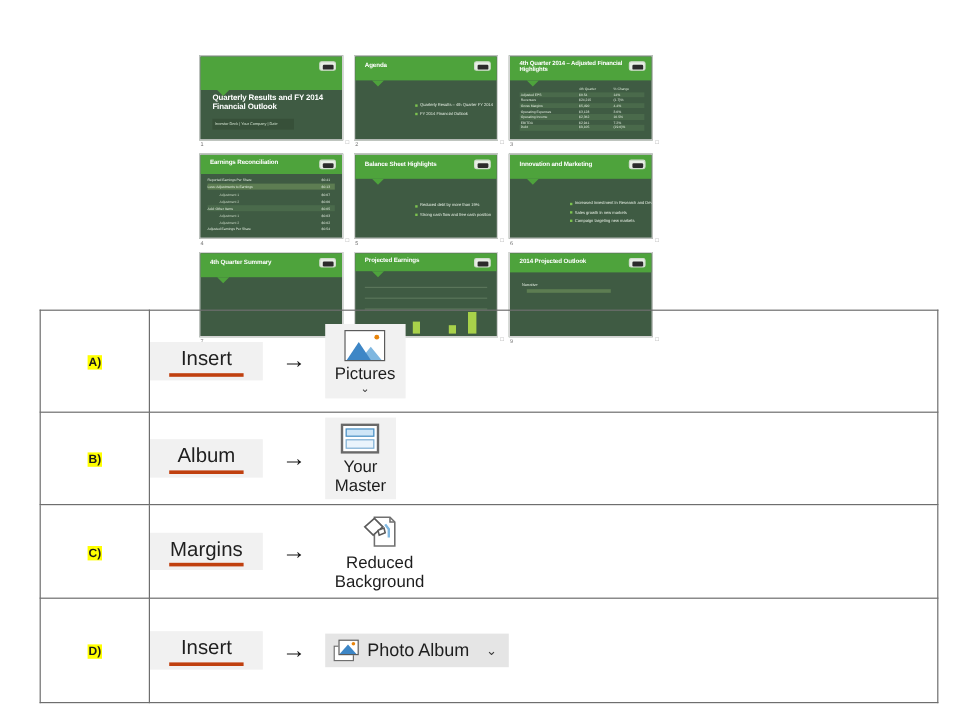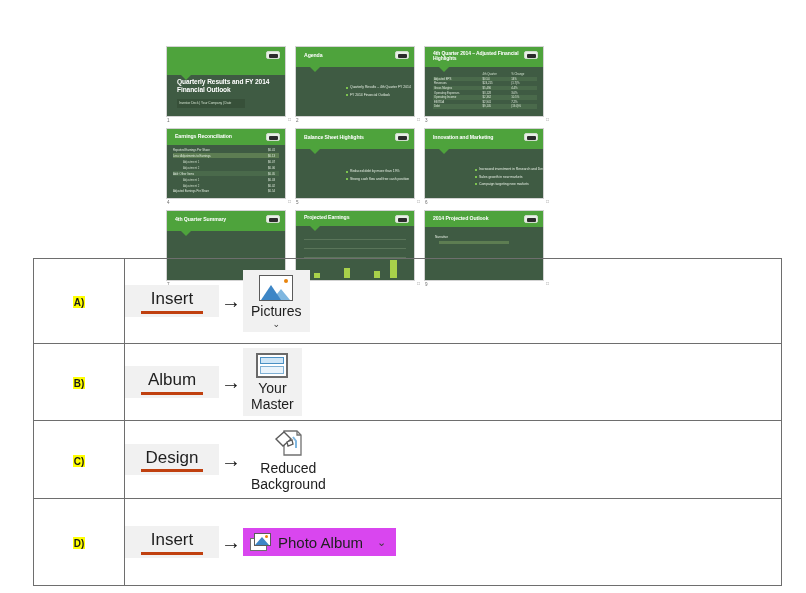--- a/index.html
+++ b/index.html
@@ -239,20 +239,21 @@
     color: #1a1a1a;
     background: #ffff00;
     padding: 1px 1px 0 1px;
   }
   td.content-cell {
     padding-left: 22px;
   }
   .opt-row-inner {
     display: flex;
     align-items: center;
+    gap: 14px;
   }
   .row-a .opt-row-inner { height: 84px; }
   .row-b .opt-row-inner { height: 76px; }
   .row-c .opt-row-inner { height: 77px; }
   .row-d .opt-row-inner { height: 86px; }
 
   .tab-chip {
     background: #f1f1f1;
     padding: 5px 16px 3px 16px;
     text-align: center;
@@ -396,21 +397,21 @@
   }
   .ic-photoalbum .pa-front .pa-mtn {
     position: absolute;
     left: 0; bottom: 0;
     width: 0; height: 0;
     border-left: 7px solid transparent;
     border-right: 7px solid transparent;
     border-bottom: 8px solid #3d86c6;
   }
   .photo-album-chip {
-    background: #d946ef;
+    background: #e5e5e5;
     display: flex;
     align-items: center;
     gap: 6px;
     padding: 5px 10px 5px 7px;
   }
   .photo-album-chip .pa-text {
     font-size: 15px;
     color: #1f1f1f;
   }
   .photo-album-chip .pa-chev {
@@ -679,21 +680,21 @@
       </td>
     </tr>
 
     <tr class="row-c">
       <td class="label-cell">
         <span class="opt-label">C)</span>
       </td>
       <td class="content-cell">
         <div class="opt-row-inner">
           <div class="tab-chip">
-            <span class="tab-text">Design</span>
+            <span class="tab-text">Margins</span>
             <span class="tab-underline"></span>
           </div>
           <span class="arrow-glyph">→</span>
           <div class="cmd-chip" style="background:transparent;">
             <div class="ic-formatbg">
               <svg width="30" height="30" viewBox="0 0 30 30">
                 <path d="M11 3 L24 3 L28 7 L28 27 L11 27 Z" fill="#ffffff" stroke="#707070" stroke-width="1.3"></path>
                 <path d="M24 3 L24 7 L28 7" fill="none" stroke="#707070" stroke-width="1.3"></path>
                 <path d="M20 9 L23 13 L23 20" fill="none" stroke="#7fb7e0" stroke-width="2"></path>
                 <path d="M3 11 L11 4 L18 11 L10 18 Z" fill="#ffffff" stroke="#5b5b5b" stroke-width="1.4"></path>

